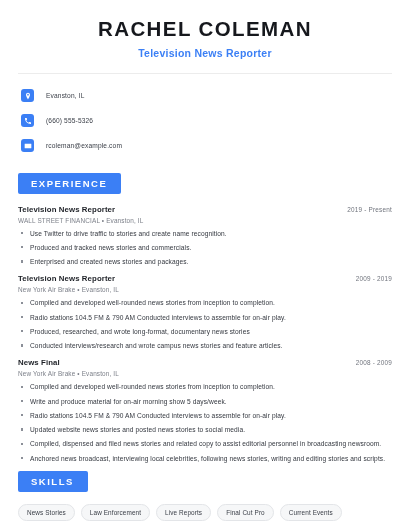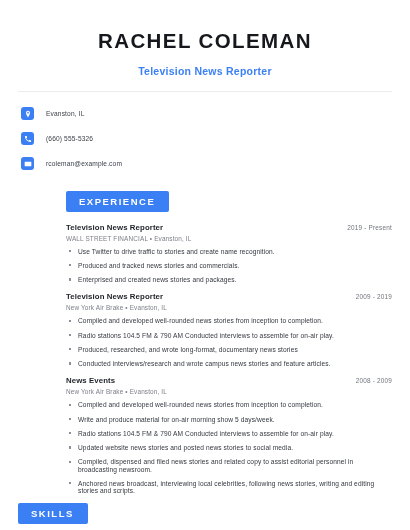--- a/index.html
+++ b/index.html
@@ -27,21 +27,21 @@
   .header {
     padding-top: 17px;
     text-align: center;
   }
   .name {
     font-size: 20.5px;
     font-weight: bold;
     letter-spacing: 1.4px;
     color: #16181d;
     line-height: 1.15;
-    margin: 12px;
+    margin: 0;
   }
   .job-title {
     margin-top: 6px;
     font-size: 10.5px;
     font-weight: bold;
     letter-spacing: 0.25px;
     color: #3b7ff5;
   }
   .rule {
     margin-top: 14px;
@@ -72,21 +72,21 @@
   }
   .c-icon svg { display: block; }
   .c-text {
     margin-left: 12px;
     font-size: 6.6px;
     color: #3c4049;
     letter-spacing: 0.15px;
   }
 
   
-  .section { margin-top: 16px; margin-left: 48px; }
+  .section { margin-top: 16px; }
   .badge {
     display: inline-block;
     background: #3b7ff5;
     color: #ffffff;
     font-size: 9.5px;
     font-weight: bold;
     letter-spacing: 1.5px;
     padding: 5px 14px 5px 13px;
     border-radius: 2px;
   }
@@ -237,21 +237,21 @@
         <ul class="bullets">
           <li class="bullet">Compiled and developed well-rounded news stories from inception to completion.</li>
           <li class="bullet">Radio stations 104.5 FM &amp; 790 AM Conducted interviews to assemble for on-air play.</li>
           <li class="bullet">Produced, researched, and wrote long-format, documentary news stories</li>
           <li class="bullet">Conducted interviews/research and wrote campus news stories and feature articles.</li>
         </ul>
       </div>
 
       <div class="job">
         <div class="job-head">
-          <span class="job-role">News Events</span>
+          <span class="job-role">News Final</span>
           <span class="job-dates">2008 - 2009</span>
         </div>
         <div class="job-company">
           <span>New York Air Brake</span>
           <span>•</span>
           <span>Evanston, IL</span>
         </div>
         <ul class="bullets">
           <li class="bullet">Compiled and developed well-rounded news stories from inception to completion.</li>
           <li class="bullet">Write and produce material for on-air morning show 5 days/week.</li>

